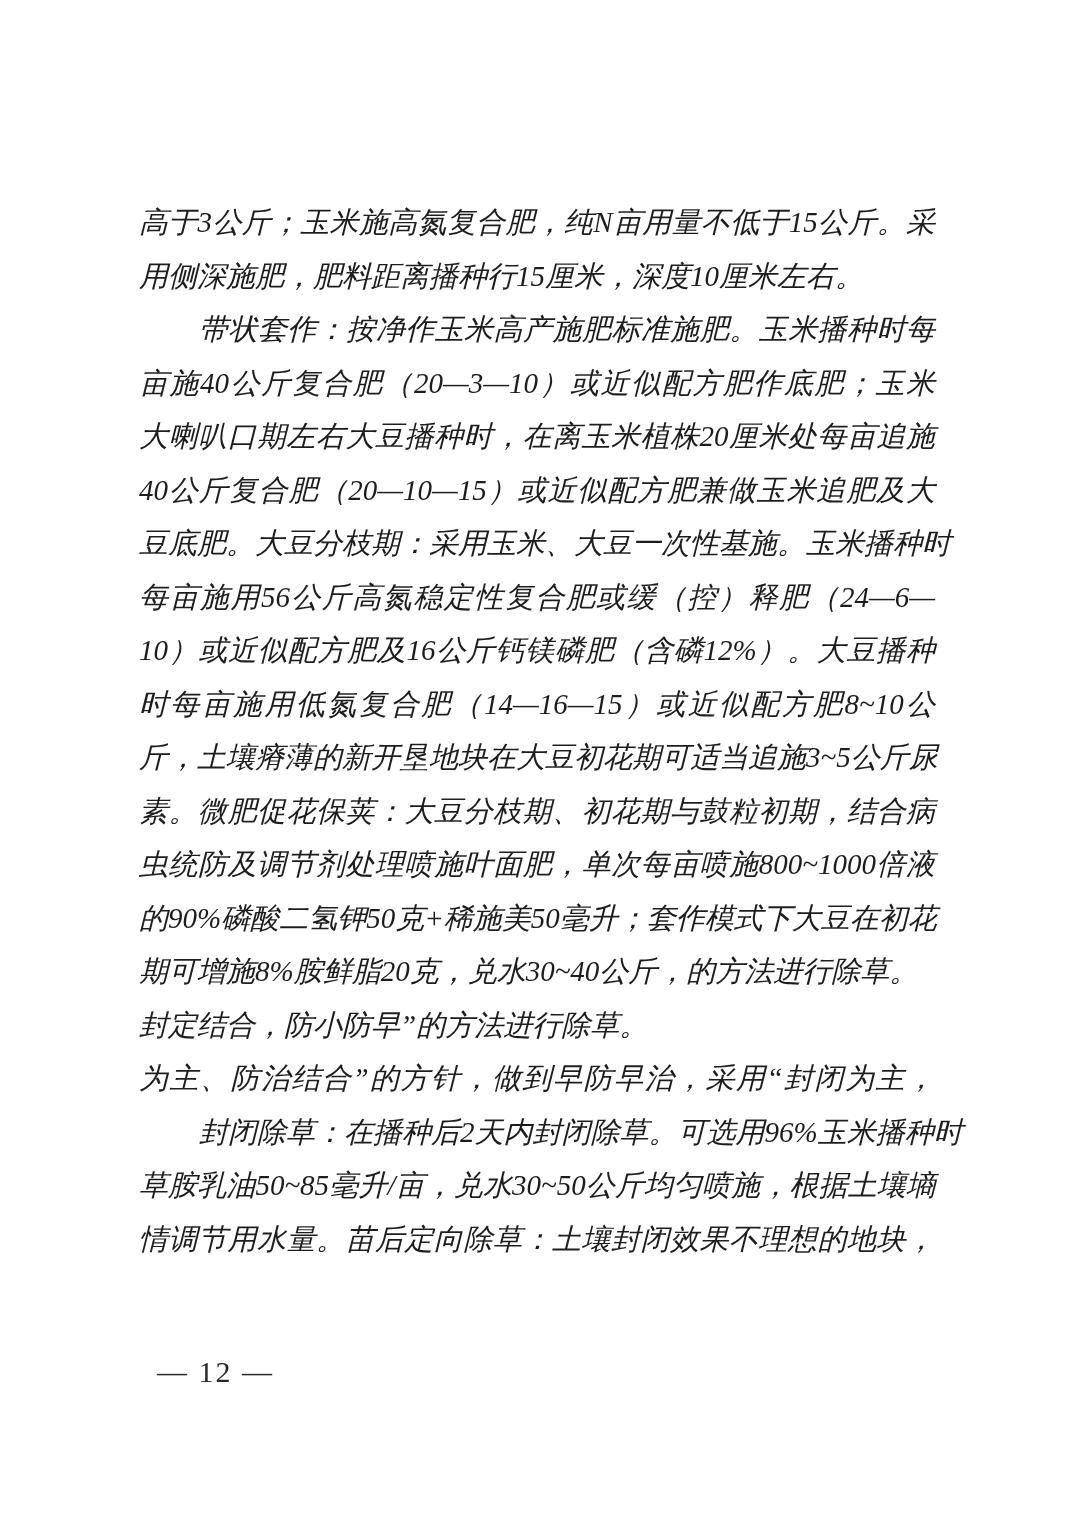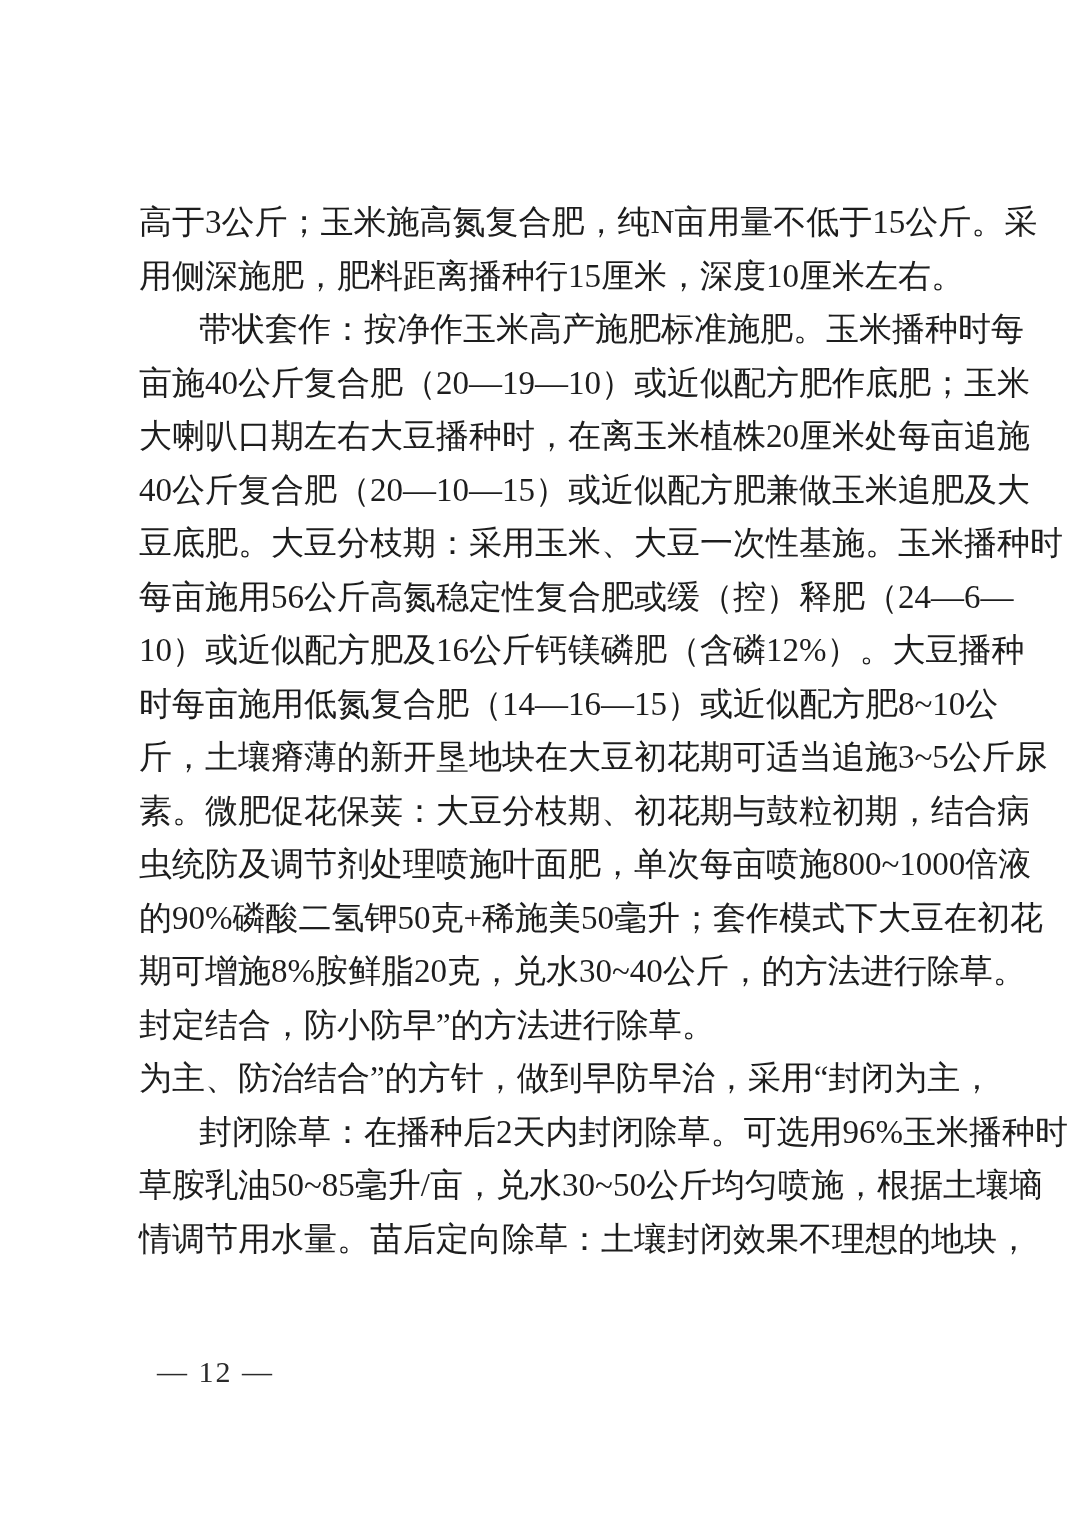--- a/index.html
+++ b/index.html
@@ -12,27 +12,28 @@
     font-family: "Liberation Serif", "DejaVu Serif", serif;
     color: #1d1d1d;
   }
   .doc-body {
     position: absolute;
     left: 139px;
     top: 196px;
     width: 796px;
   }
   .line {
-    font-size: 33px;
+    font-size: 29px;
     height: 53.5px;
     line-height: 53.5px;
     text-align: justify;
     text-align-last: left;
     white-space: nowrap;
     overflow: visible;
+    font-style: italic;
   }
   .line.fill { text-align-last: justify; }
   .line.indent { text-indent: 60px; }
   .bold { font-weight: bold; }
   .footer {
     position: absolute;
     left: 157px;
     top: 1347px;
     height: 50px;
     line-height: 50px;
@@ -42,21 +43,21 @@
   }
 </style>
 </head>
 <body>
 
 <div class="page">
   <div class="doc-body">
       <div class="line fill"><span>高于3公斤；玉米施高氮复合肥，纯N亩用量不低于15公斤。采</span></div>
       <div class="line"><span>用侧深施肥，肥料距离播种行15厘米，深度10厘米左右。</span></div>
       <div class="line indent fill"><span>带状套作：按净作玉米高产施肥标准施肥。玉米播种时每</span></div>
-      <div class="line fill"><span>亩施40公斤复合肥（20—19—10）或近似配方肥作底肥；玉米</span></div>
+      <div class="line fill"><span>亩施40公斤复合肥（20—3—10）或近似配方肥作底肥；玉米</span></div>
       <div class="line fill"><span>大喇叭口期左右大豆播种时，在离玉米植株20厘米处每亩追施</span></div>
       <div class="line fill"><span>40公斤复合肥（20—10—15）或近似配方肥兼做玉米追肥及大</span></div>
       <div class="line fill"><span>豆底肥。大豆分枝期：采用玉米、大豆一次性基施。玉米播种时</span></div>
       <div class="line fill"><span>每亩施用56公斤高氮稳定性复合肥或缓（控）释肥（24—6—</span></div>
       <div class="line fill"><span>10）或近似配方肥及16公斤钙镁磷肥（含磷12%）。大豆播种</span></div>
       <div class="line fill"><span>时每亩施用低氮复合肥（14—16—15）或近似配方肥8~10公</span></div>
       <div class="line fill"><span>斤，土壤瘠薄的新开垦地块在大豆初花期可适当追施3~5公斤尿</span></div>
       <div class="line fill"><span>素。微肥促花保荚：大豆分枝期、初花期与鼓粒初期，结合病</span></div>
       <div class="line fill"><span>虫统防及调节剂处理喷施叶面肥，单次每亩喷施800~1000倍液</span></div>
       <div class="line fill"><span>的90%磷酸二氢钾50克+稀施美50毫升；套作模式下大豆在初花</span></div>

